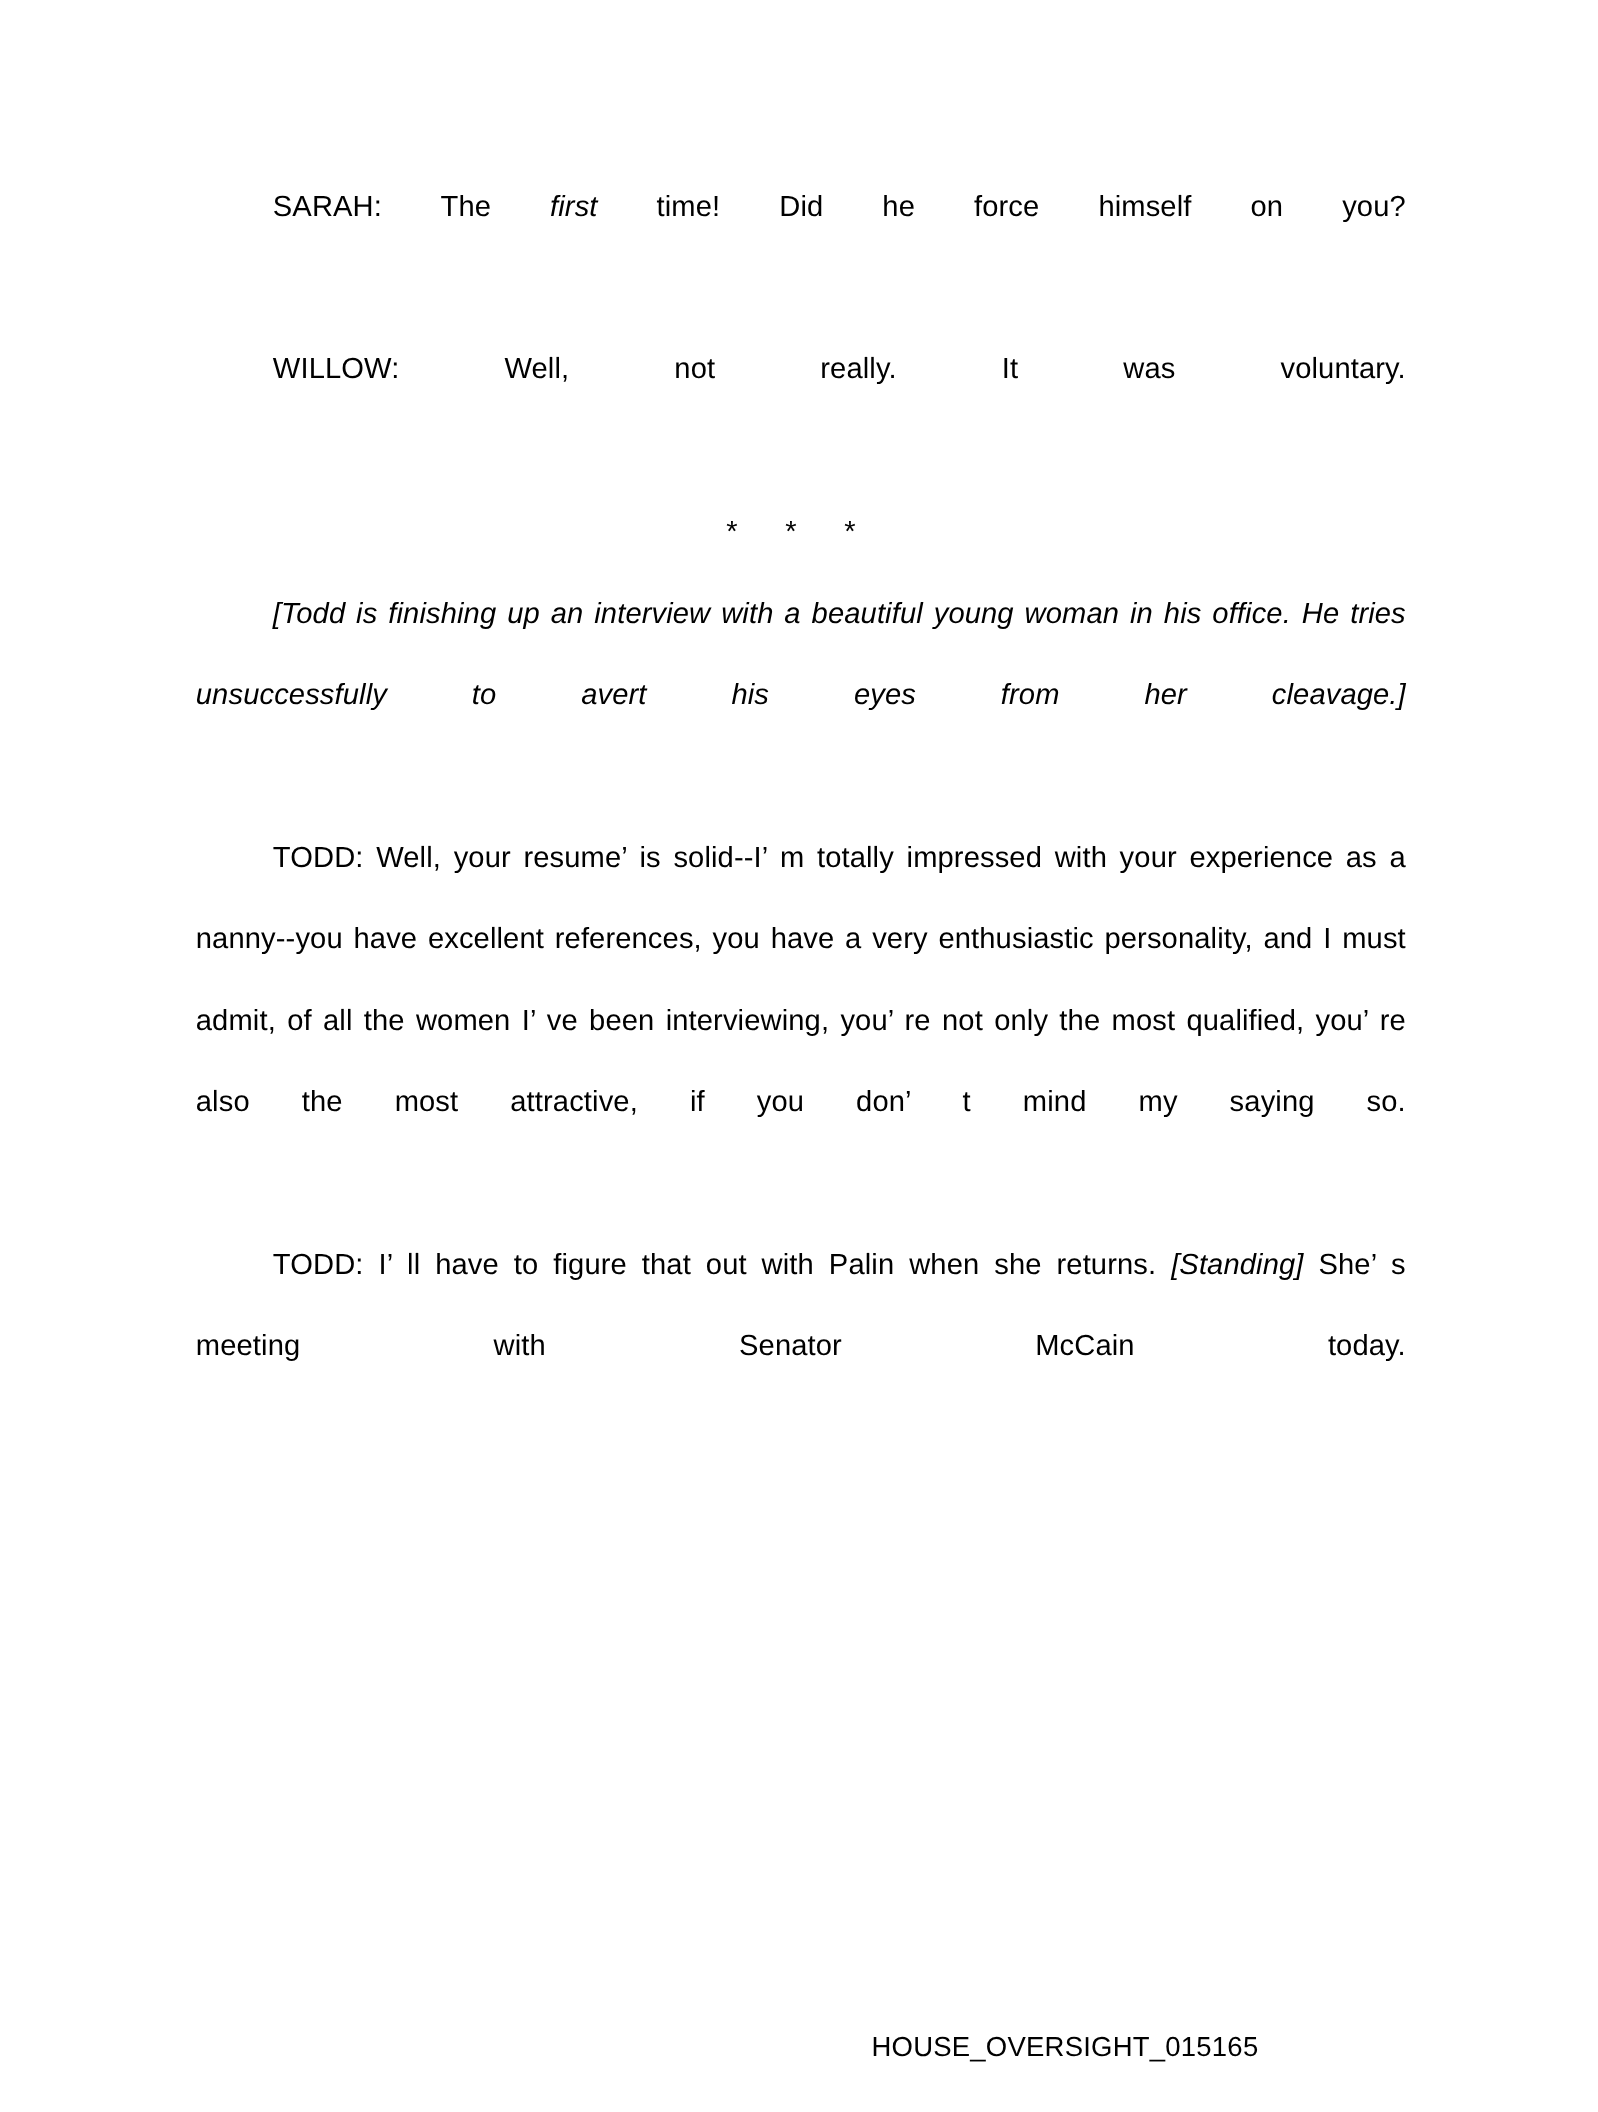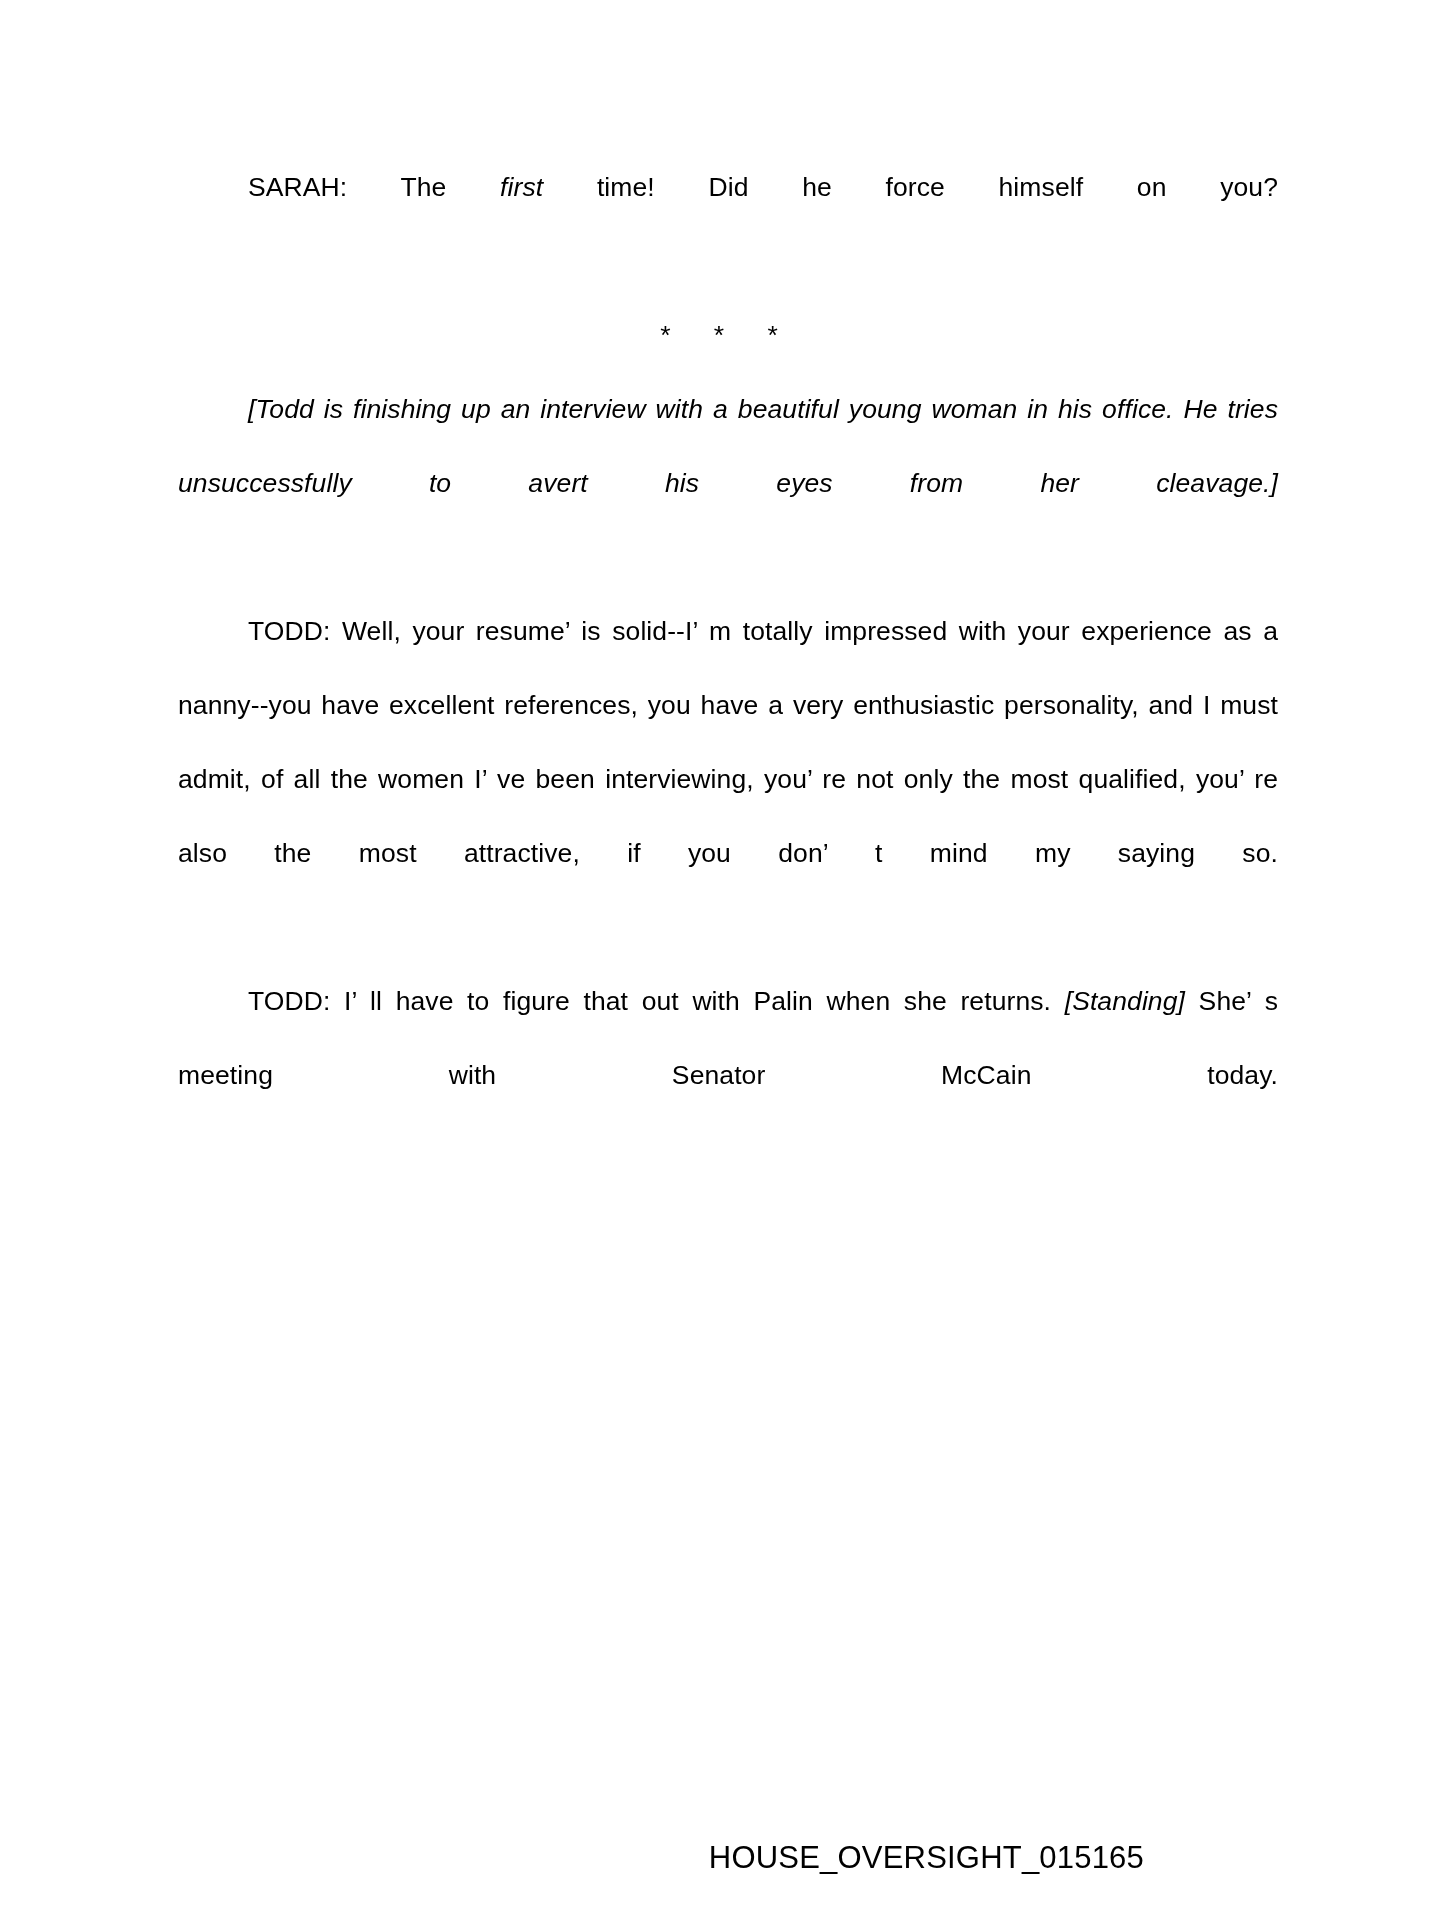--- a/index.html
+++ b/index.html
@@ -56,34 +56,35 @@
   }
   .stars::after { content: none; }
 
   .footer {
     position: absolute;
     left: 0;
     right: 0;
     bottom: 44px;
     text-align: right;
     padding-right: 80px;
-    font-size: 31px;
+    font-size: 25px;
     letter-spacing: 0.2px;
     font-family: "Liberation Sans", sans-serif;
     margin-top: 12px;
   }
 </style>
 </head>
 <body>
 
 <div class="page">
   <div class="doc-body">
 
     <p class="para indent"><span>SARAH: The </span><span class="italic">first</span><span> time! Did he force himself on you?</span></p>
 
+    <p class="para indent">WILLOW: Well, not really. It was voluntary.</p>
 
 
     <p class="stars">*  *  *</p>
 
     <p class="para indent italic">[Todd is finishing up an interview with a beautiful young woman in his office. He tries unsuccessfully to avert his eyes from her cleavage.]</p>
 
     <p class="para indent">TODD: Well, your resume’  is solid--I’ m totally impressed with your experience as a nanny--you have excellent references, you have a very enthusiastic personality, and I must admit, of all the women I’ ve been interviewing, you’ re not only the most qualified, you’ re also the most attractive, if you don’ t mind my saying so.</p>
 
 
 

